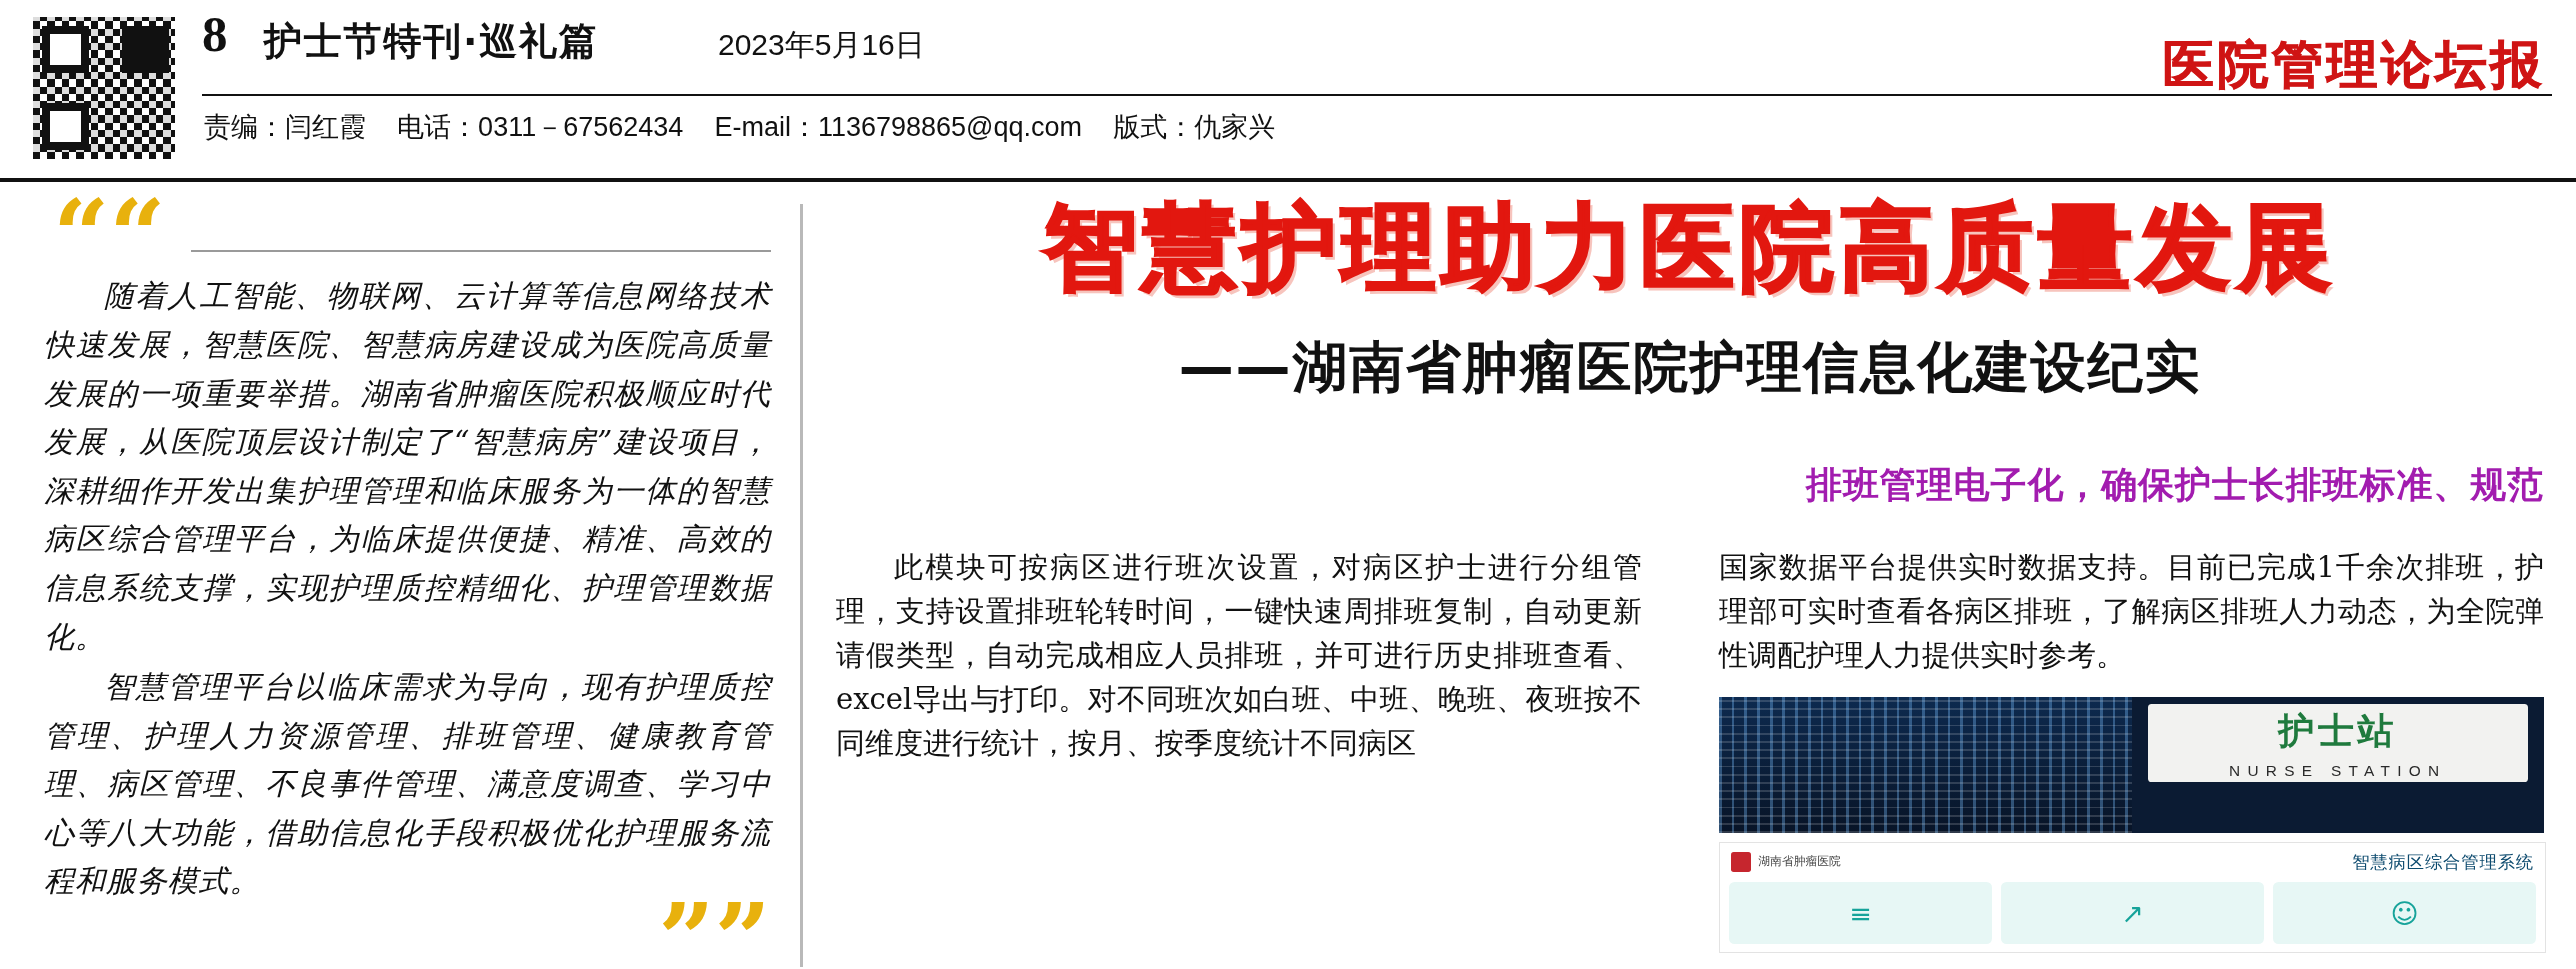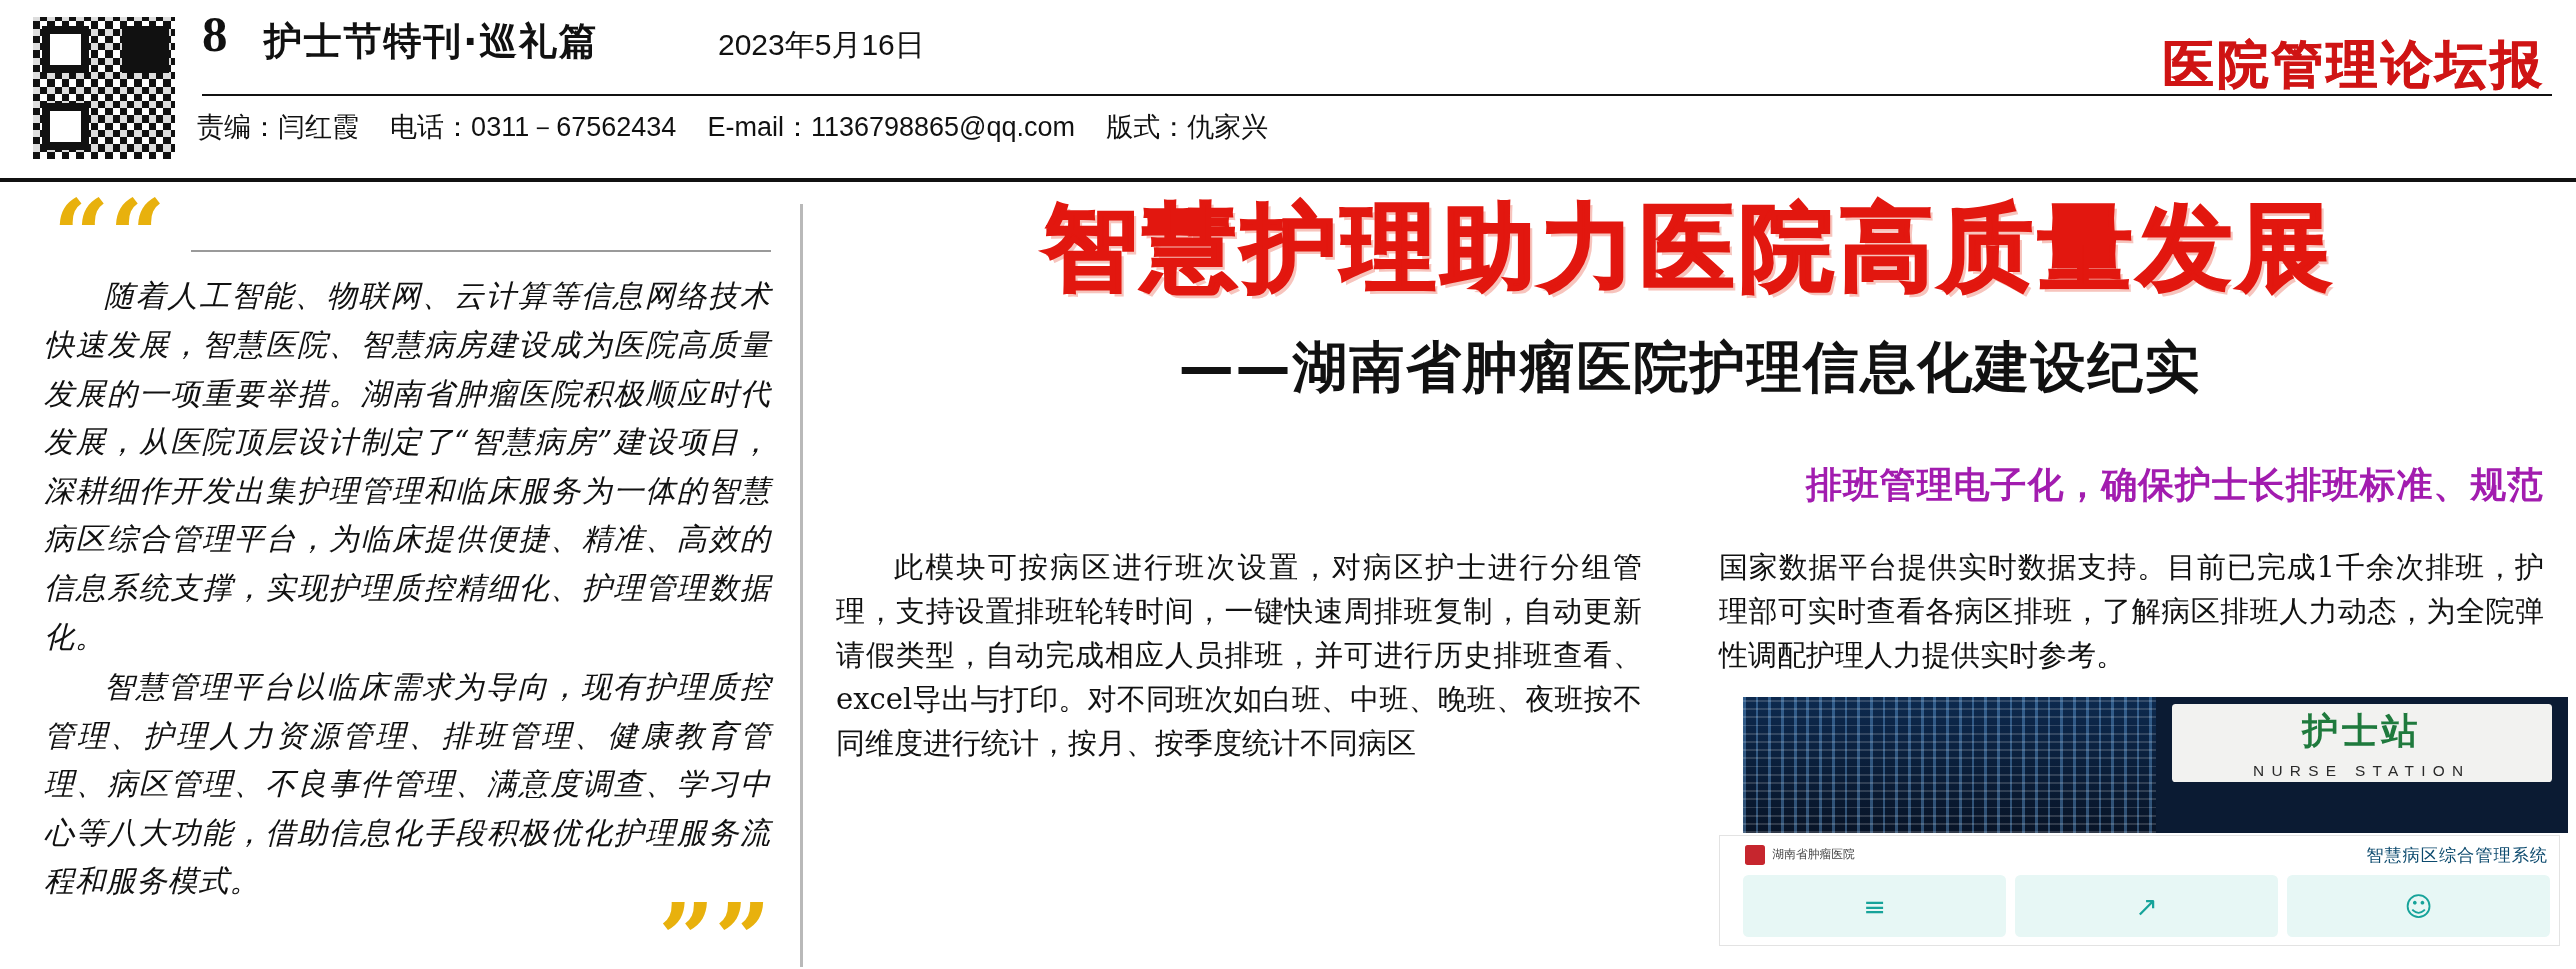--- a/index.html
+++ b/index.html
@@ -91,21 +91,21 @@
   .mast-rule {
     position: absolute;
     left: 202px;
     right: 23.6px;
     top: 94px;
     height: 1.8px;
     background: #111;
   }
   .mast-credits {
     position: absolute;
-    left: 197px;
+    left: 204px;
     top: 109px;
     font-size: 27px;
     font-family: "Liberation Sans", sans-serif;
     white-space: nowrap;
   }
   .mast-credits span { margin-right: 23.6px; }
 
   
   .content {
     position: relative;
@@ -215,21 +215,20 @@
   .col p.noindent { text-indent: 0; }
 
   
   .photo {
     position: relative;
     margin-top: 20px;
     width: 825px;
     height: 136px;
     overflow: hidden;
     background: #0b1b33;
-    margin-left: 24px;
   }
   .photo .screen {
     position: absolute;
     left: 0; top: 0; bottom: 0;
     width: 50%;
     background:
       repeating-linear-gradient(0deg, rgba(255,255,255,.16) 0 1.8px, rgba(255,255,255,0) 1.8px 8.2px),
       repeating-linear-gradient(90deg, rgba(120,190,255,.35) 0 2.7px, rgba(10,30,60,0) 2.7px 12.7px),
       linear-gradient(180deg, #0d2a4f, #081427);
   }
@@ -254,27 +253,26 @@
     letter-spacing: 3.6px;
   }
   .photo .ns-en {
     font-family: "Liberation Sans", sans-serif;
     font-size: 15.4px;
     color: #2a2a2a;
     letter-spacing: 7.3px;
   }
   .uipanel {
     position: relative;
-    margin-top: 2px;
+    margin-top: 9px;
     width: 825px;
     height: 109px;
     background: #ffffff;
     border: 0.9px solid #e3e3e3;
     overflow: hidden;
-    padding-left: 14px;
   }
   .uipanel .ui-head {
     display: flex;
     align-items: center;
     justify-content: space-between;
     padding: 5.5px 11px 0 11px;
   }
   .ui-brand {
     display: flex;
     align-items: center;

